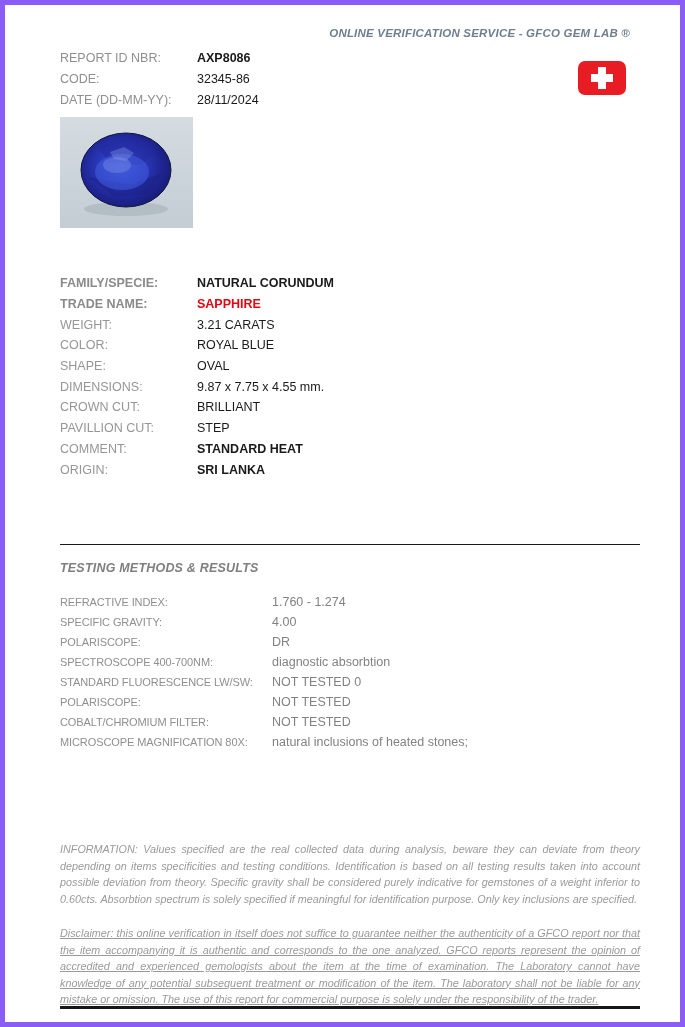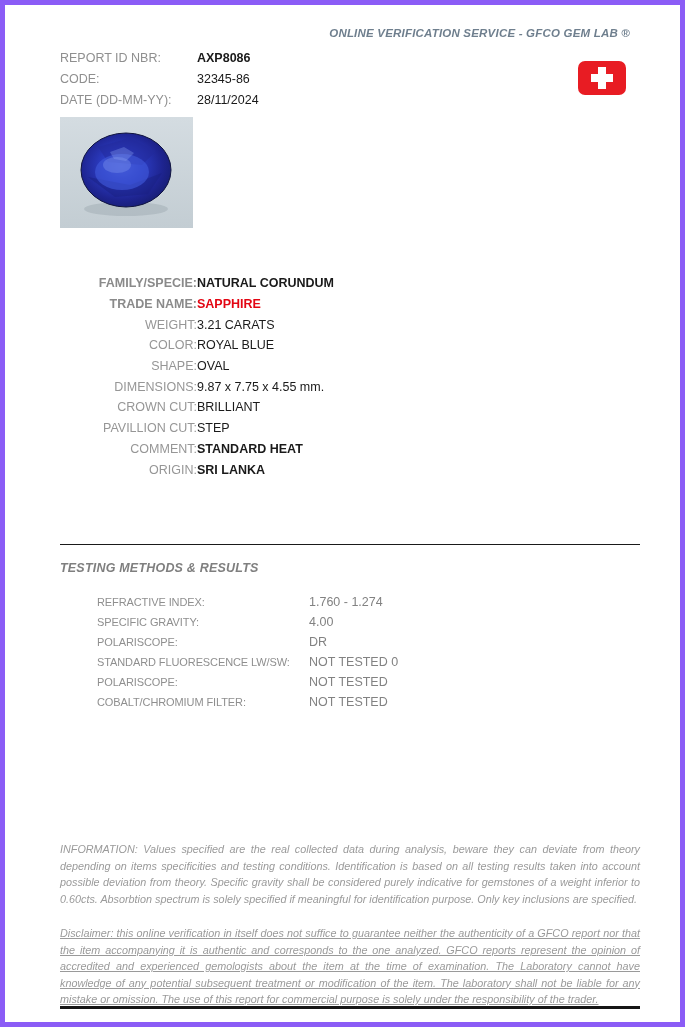--- a/index.html
+++ b/index.html
@@ -30,34 +30,34 @@
   .flag::before { left:50%; top:50%; width:8px;  height:22px; transform:translate(-50%,-50%); }
   .flag::after  { left:50%; top:50%; width:22px; height:8px;  transform:translate(-50%,-50%); }
 
   
   .gem-photo { position:absolute; left:55px; top:112px; width:133px; height:111px; }
   .gem-photo svg { display:block; }
 
   
   .details { position:absolute; left:55px; top:268px; }
   .d-row { display:flex; height:20.7px; align-items:center; }
-  .d-row .label { width:137px; font-size:12.5px; color:#969696;text-align:right; }
+  .d-row .label { width:137px; font-size:12.5px; color:#969696; }
   .d-row .value { font-size:12.5px; color:#1a1a1a; }
   .d-row:nth-child(-n+2) .label { font-weight:bold; color:#8a8a8a; }
   .d-row:nth-child(1) .value { font-weight:bold; }
   .d-row:nth-child(2) .value { font-weight:bold; color:#e30613; }
   .d-row:nth-child(9) .value, .d-row:nth-child(10) .value { font-weight:bold; }
 
   
   .divider { position:absolute; left:55px; width:580px; top:539px; height:0; border-top:1.5px solid #1a1a1a; }
   .testing-heading {
     position:absolute; left:55px; top:556px;
     font-size:12.5px; font-weight:bold; font-style:italic; color:#7f7f7f; letter-spacing:.2px;
   }
-  .testing { position:absolute; left:55px; top:587px;margin-left:37px; }
+  .testing { position:absolute; left:55px; top:587px; }
   .t-row { display:flex; height:20px; align-items:center; }
   .t-row .label { width:212px; font-size:11px; color:#8f8f8f; letter-spacing:-.1px; }
   .t-row .value { font-size:12.5px; color:#828282; }
 
   
   .para {
     position:absolute; left:55px; width:580px;
     font-size:10.8px; font-style:italic; color:#9a9a9a;
     text-align:justify; line-height:16.5px;
   }
@@ -169,31 +169,39 @@
     </div>
     <div class="t-row">
       <span class="label">SPECIFIC GRAVITY:</span>
       <span class="value">4.00</span>
     </div>
     <div class="t-row">
       <span class="label">POLARISCOPE:</span>
       <span class="value">DR</span>
     </div>
     <div class="t-row">
+      <span class="label">SPECTROSCOPE 400-700NM:</span>
+      <span class="value">diagnostic absorbtion</span>
+    </div>
+    <div class="t-row">
       <span class="label">STANDARD FLUORESCENCE LW/SW:</span>
       <span class="value">NOT TESTED 0</span>
     </div>
     <div class="t-row">
       <span class="label">POLARISCOPE:</span>
       <span class="value">NOT TESTED</span>
     </div>
     <div class="t-row">
       <span class="label">COBALT/CHROMIUM FILTER:</span>
       <span class="value">NOT TESTED</span>
     </div>
+    <div class="t-row">
+      <span class="label">MICROSCOPE MAGNIFICATION 80X:</span>
+      <span class="value">natural inclusions of heated stones;</span>
+    </div>
   </div>
 
   <p class="para information">INFORMATION: Values specified are the real collected data during analysis, beware they can deviate from theory depending on items specificities and testing conditions. Identification is based on all testing results taken into account possible deviation from theory. Specific gravity shall be considered purely indicative for gemstones of a weight inferior to 0.60cts. Absorbtion spectrum is solely specified if meaningful for identification purpose. Only key inclusions are specified.</p>
 
   <p class="para disclaimer">Disclaimer: this online verification in itself does not suffice to guarantee neither the authenticity of a GFCO report nor that the item accompanying it is authentic and corresponds to the one analyzed. GFCO reports represent the opinion of accredited and experienced gemologists about the item at the time of examination. The Laboratory cannot have knowledge of any potential subsequent treatment or modification of the item. The laboratory shall not be liable for any mistake or omission. The use of this report for commercial purpose is solely under the responsibility of the trader.</p>
 
   <div class="bottom-rule"></div>
 
 </div>
 

